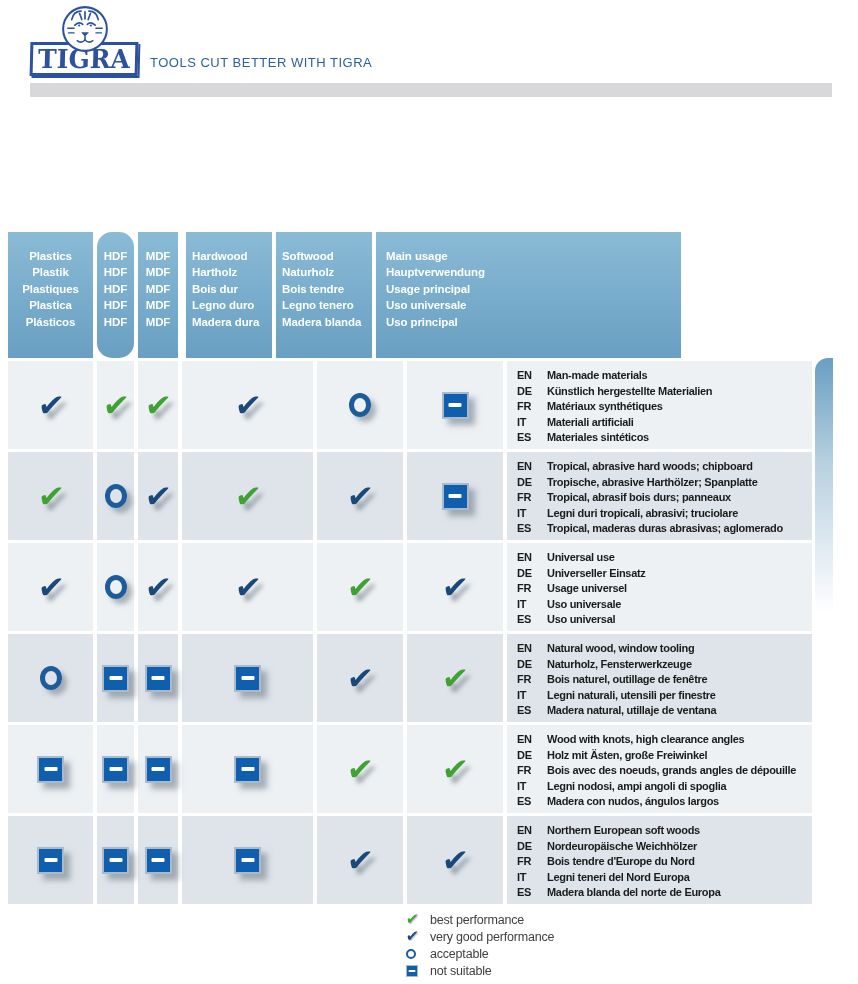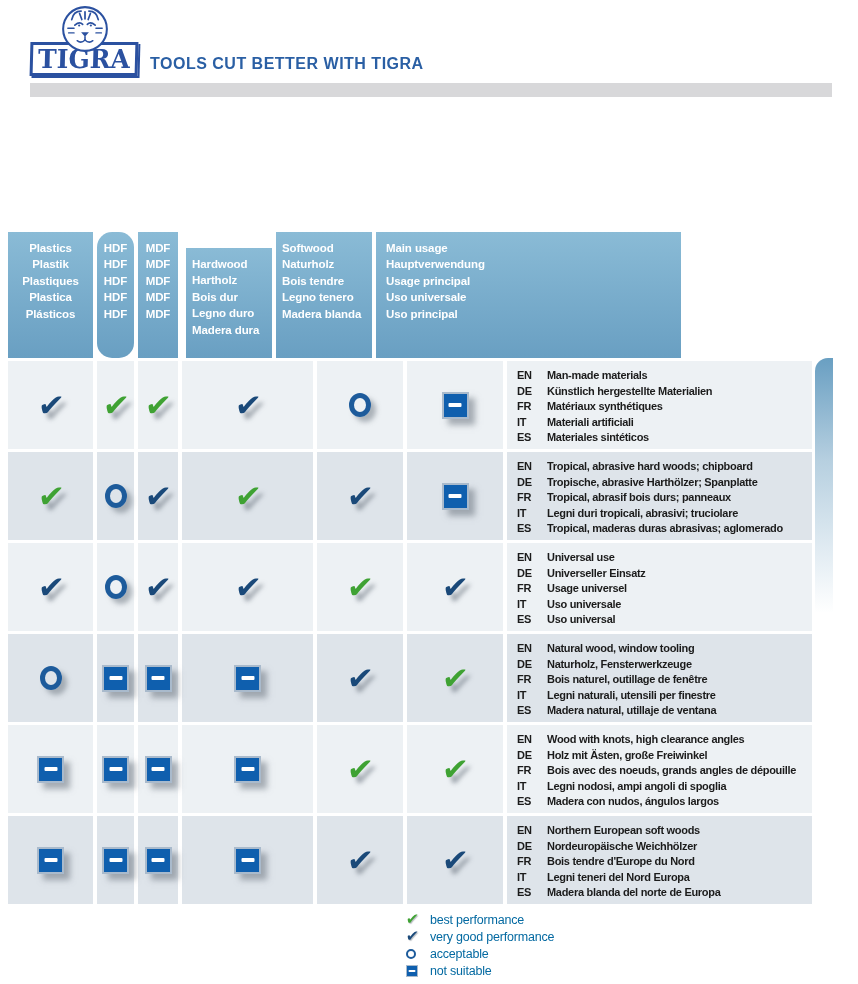--- a/index.html
+++ b/index.html
@@ -19,29 +19,29 @@
   .page{position:relative;width:858px;height:984px;background:#fff;overflow:hidden}
 
   
   .logo{position:absolute;left:30px;top:4px;width:110px;height:72px}
   .tiger-wrap{position:absolute;left:30px;top:0;width:50px;height:50px;z-index:2}
   .logo-box{position:absolute;left:0;top:38px;width:108px;height:34px;background:#fff;
     border:3px solid var(--brand-blue);box-shadow:2px 2px 0 var(--brand-blue);
     display:flex;align-items:center;justify-content:center;z-index:1;transform:skewX(-1.5deg)}
   .logo-box span{font-family:"DejaVu Serif",serif;font-weight:bold;font-size:25px;
     color:var(--brand-blue);letter-spacing:0px;transform:scaleY(1.05)}
-  .tagline{position:absolute;left:150px;top:55px;font-size:16px;font-weight:bold;
+  .tagline{position:absolute;left:150px;top:55px;font-size:13px;font-weight:normal;
     color:#2a5fa4;letter-spacing:.5px}
   .gray-bar{position:absolute;left:30px;top:83px;width:802px;height:14px;background:#d8d8da}
 
   
   .material-table{position:absolute;left:8px;top:232px;width:825px}
   .thead{display:flex;height:126px}
   .thead .hcell{background:linear-gradient(180deg,var(--header-top),var(--header-bottom));
-    color:#fff;font-weight:bold;font-size:11.5px;line-height:16.4px;padding-top:8px;
+    color:#fff;font-weight:bold;font-size:11.5px;line-height:16.4px;padding-top:16px;
     letter-spacing:-0.1px}
   .thead .hcell.center{text-align:center}
   .thead .hcell.left{padding-left:6px}
   .thead .hcell.usage-h{padding-left:10px}
   .col-gap{flex:0 0 4px}
   .trow{display:flex;height:88px;margin-top:3px}
   .cell{display:flex;align-items:center;justify-content:center}
   .trow.odd .cell,.trow.odd .usage-cell{background:var(--row-light)}
   .trow.even .cell,.trow.even .usage-cell{background:var(--row-dark)}
   .usage-cell{padding:7px 4px 0 10px}
@@ -68,21 +68,21 @@
 
   
   .legend{position:absolute;left:406px;top:911px}
   .legend-row{display:flex;align-items:center;height:17px}
   .legend-ic{flex:0 0 24px;display:flex;justify-content:flex-start;align-items:center}
   .legend-row .icon.best,.legend-row .icon.very-good{font-size:15px;
     text-shadow:1px 1px 1px rgba(105,115,125,.5)}
   .legend-row .icon.acceptable{width:10px;height:10px;border-width:2px;box-shadow:none}
   .legend-row .icon.not-suitable{width:12px;height:12px;border-width:1px;box-shadow:none}
   .legend-row .icon.not-suitable i{width:7px;height:2px}
-  .legend-label{font-size:12.5px;color:#0369a1;letter-spacing:-0.2px}
+  .legend-label{font-size:12.5px;color:#404040;letter-spacing:-0.2px}
 </style>
 </head>
 <body>
 
 <div class="page">
 
   <div class="logo">
     <div class="tiger-wrap">
       <svg viewBox="0 0 64 64" width="50" height="50" aria-hidden="true">
         <g stroke="#2b51a0" fill="none" stroke-width="2.6" stroke-linecap="round">
@@ -134,21 +134,21 @@
         <div class="col-gap"></div>
         <div class="hcell center" style="flex: 0 0 40px;">
           <div>MDF</div>
           <div>MDF</div>
           <div>MDF</div>
           <div>MDF</div>
           <div>MDF</div>
         </div>
         <div class="col-gap"></div>
         <div class="col-gap"></div>
-        <div class="hcell left" style="flex: 0 0 86px; margin-top: 16px;">
+        <div class="hcell left" style="flex: 0 0 86px;">
           <div>Hardwood</div>
           <div>Hartholz</div>
           <div>Bois dur</div>
           <div>Legno duro</div>
           <div>Madera dura</div>
         </div>
         <div class="col-gap"></div>
         <div class="hcell left" style="flex: 0 0 96px;">
           <div>Softwood</div>
           <div>Naturholz</div>

